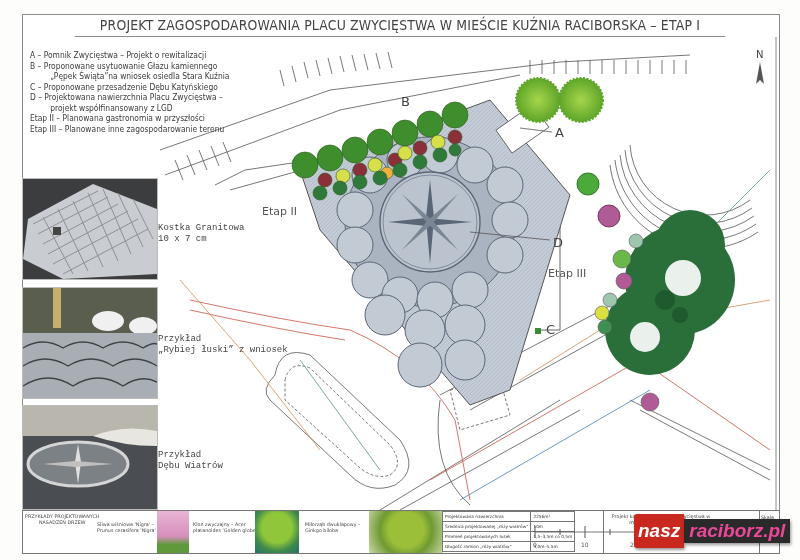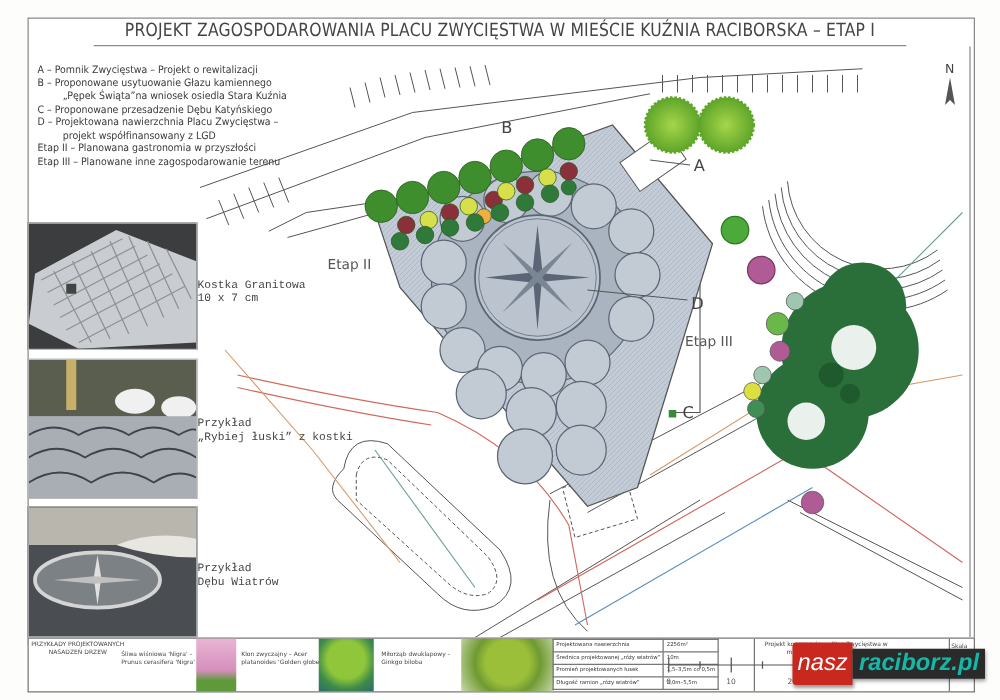--- a/index.html
+++ b/index.html
@@ -13,23 +13,23 @@
   .legend div { white-space:nowrap; }
   .legend .ind { padding-left:22px; }
   .photo { position:absolute; border:1px solid #bbb; overflow:hidden; }
   .label { position:absolute; font-size:9px; color:#444; font-family:Liberation Mono, monospace; line-height:11px; white-space:nowrap; }
   .map { position:absolute; left:22px; top:37px; }
   .bottom { position:absolute; left:22px; top:510px; width:756px; height:42px; border:1px solid #777; background:#fff; }
   .bcell { position:absolute; top:0; height:42px; font-size:4.8px; color:#444; font-family:"DejaVu Sans", sans-serif; line-height:6px; }
   .tbl { position:absolute; left:442px; top:511px; border-collapse:collapse; font-size:4.3px; font-family:"DejaVu Sans", sans-serif; color:#333; }
   .tbl td { border:1px solid #777; padding:0 2px; height:9px; white-space:nowrap; }
   .logo { position:absolute; left:634px; top:518px; height:26px; display:flex; align-items:center; }
-  .logo .l1 { background:#c8281e; color:#fff; font-weight:normal; font-style:italic; font-size:19px; padding:5px 4px; border-radius:3px 0 0 3px;
+  .logo .l1 { background:#c8281e; color:#fff; font-weight:bold; font-style:italic; font-size:19px; padding:5px 4px; border-radius:3px 0 0 3px;
               box-shadow:1px 2px 3px rgba(0,0,0,0.4); font-family:"Liberation Sans", sans-serif; line-height:24px; }
-  .logo .l2 { background:#2a2a2a; color:#14b8a6; font-weight:bold; font-style:italic; font-size:19px; padding:0 5px; font-family:"Liberation Sans", sans-serif; line-height:24px;
+  .logo .l2 { background:#2a2a2a; color:#ec4899; font-weight:bold; font-style:italic; font-size:19px; padding:0 5px; font-family:"Liberation Sans", sans-serif; line-height:24px;
               box-shadow:1px 2px 3px rgba(0,0,0,0.4); }
 </style>
 </head>
 <body>
 
 <div class="sheet"></div>
 
 <svg class="map" width="756" height="473" viewBox="22 37 756 473">
   <defs>
     <pattern id="pv" width="4" height="4" patternUnits="userSpaceOnUse">
@@ -235,21 +235,21 @@
     <rect y="45" width="134" height="65" fill="#a8aeb3"></rect>
     <g stroke="#3e4347" stroke-width="1.4" fill="none">
       <path d="M0 60 Q20 48 40 60 Q60 48 80 60 Q100 48 120 60 Q130 54 134 56"></path>
       <path d="M0 78 Q22 64 45 78 Q68 64 90 78 Q112 64 134 78"></path>
       <path d="M0 98 Q25 82 50 98 Q75 82 100 98 Q118 86 134 94"></path>
     </g>
   </svg>
 </div>
 <div class="label" style="left:158px;top:334px;">
   <div>Przykład</div>
-    <div>„Rybiej łuski” z kostki</div>
+    <div>„Rybiej łuski” z wniosek</div>
 </div>
 
 <div class="photo" style="left:22px;top:405px;width:134px;height:103px;background:#4a4e52;">
   <svg width="134" height="103">
     <rect width="134" height="30" fill="#b9b6ad"></rect>
     <path d="M70 30 Q100 18 134 25 L134 40 Q100 40 70 30 Z" fill="#e8e6e0"></path>
     <ellipse cx="55" cy="58" rx="50" ry="22" fill="#7c8186" stroke="#d5d5d5" stroke-width="3"></ellipse>
     <polygon points="55,38 58,56 55,78 52,56" fill="#e0e0e0"></polygon>
     <polygon points="20,58 52,61 90,58 52,55" fill="#c0c0c0"></polygon>
   </svg>

